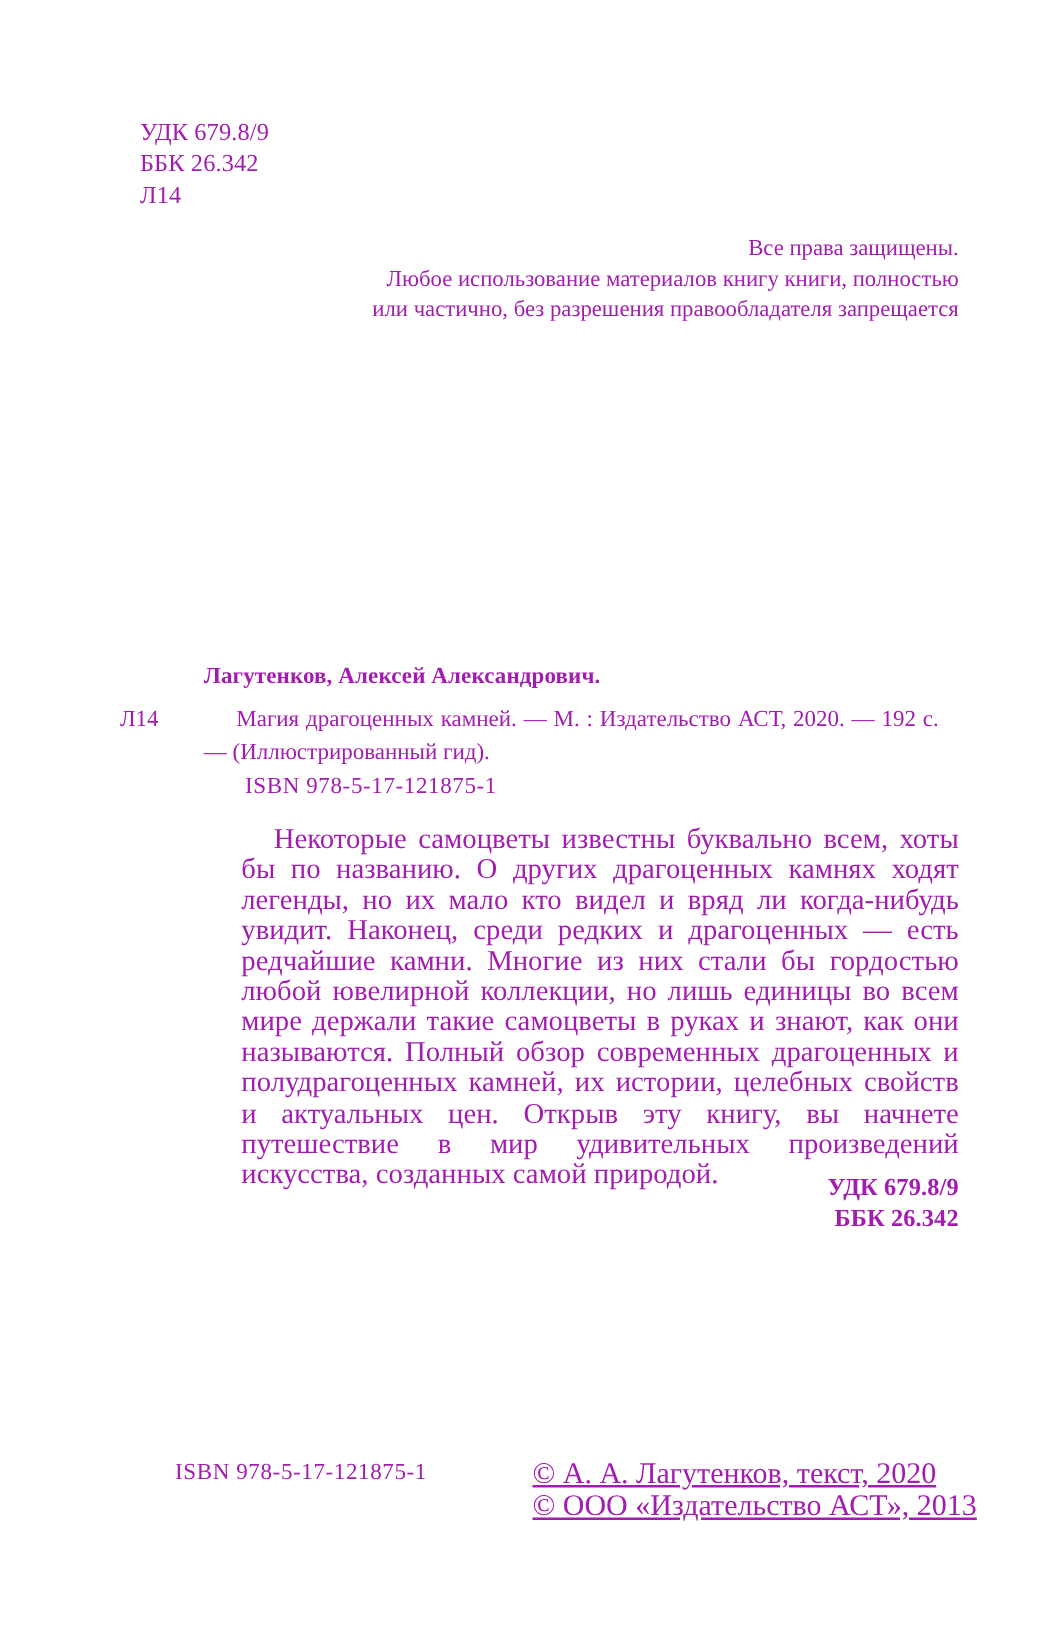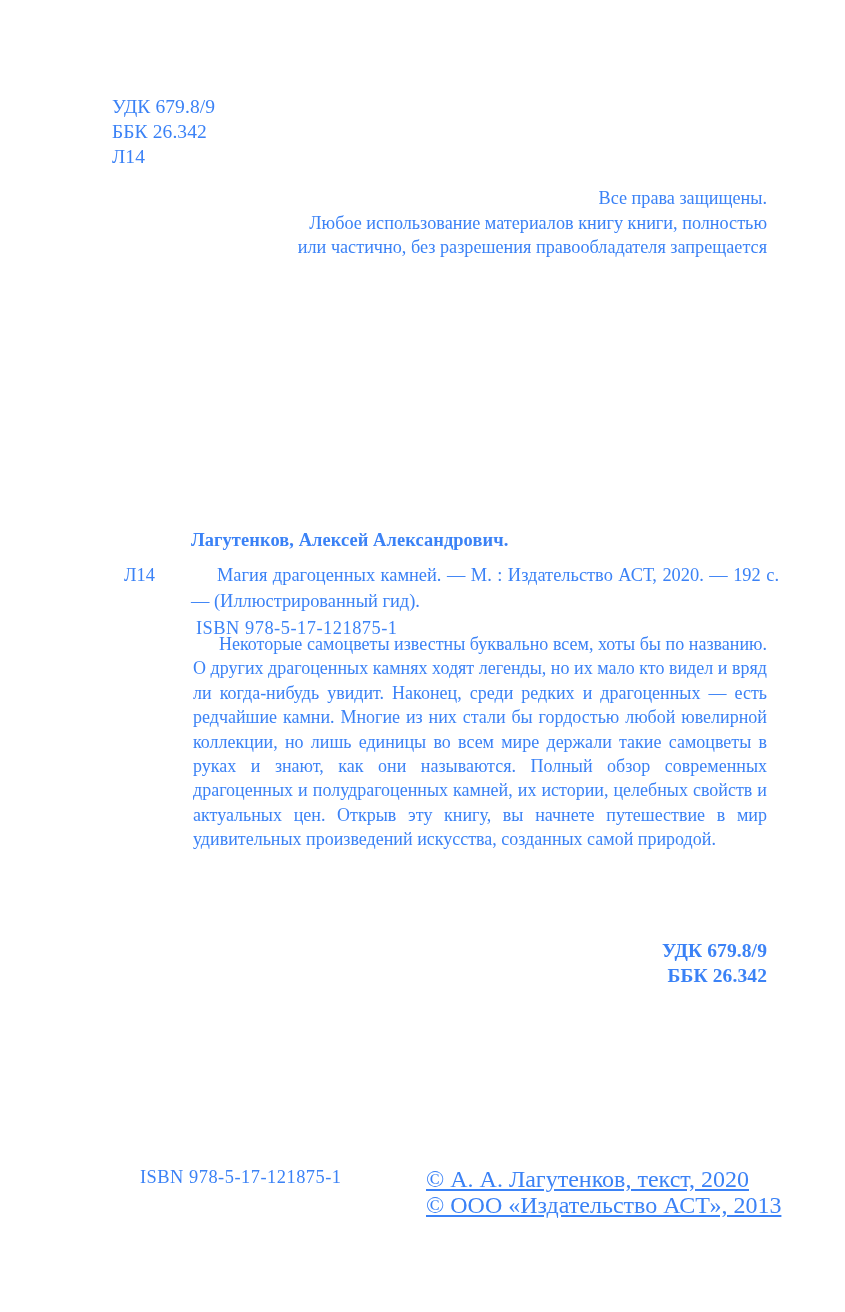--- a/index.html
+++ b/index.html
@@ -7,21 +7,21 @@
     margin: 0;
     padding: 0;
     background: #ffffff;
   }
   .page {
     position: relative;
     width: 845px;
     height: 1312px;
     margin: 0 auto;
     background: #ffffff;
-    color: #3b82f6;
+    color: #a21caf;
     font-family: "Liberation Serif", "DejaVu Serif", serif;
     overflow: hidden;
   }
 
   
   .class-block {
     position: absolute;
     left: 112px;
     top: 94px;
     font-size: 19.5px;
@@ -39,21 +39,21 @@
     width: 655px;
     text-align: right;
     font-size: 18.2px;
     line-height: 24.6px;
   }
   .rights .r-line { display: block; }
 
   
   .record {
     position: absolute;
-    left: 124px;
+    left: 96px;
     top: 528px;
     width: 655px;
     font-size: 18.4px;
     line-height: 25.4px;
   }
   .record .author {
     margin-left: 67px;
     font-weight: bold;
     letter-spacing: 0.1px;
   }
@@ -80,23 +80,23 @@
     left: 196px;
     top: 618px;
     font-size: 18.4px;
     letter-spacing: 0.5px;
   }
 
   
   .annotation {
     position: absolute;
     left: 193px;
-    top: 632px;
+    top: 659px;
     width: 574px;
-    font-size: 18px;
+    font-size: 23px;
     line-height: 24.4px;
     text-align: justify;
     text-indent: 26px;
     hyphens: manual;
   }
 
   
   .class-bottom {
     position: absolute;
     left: 467px;

